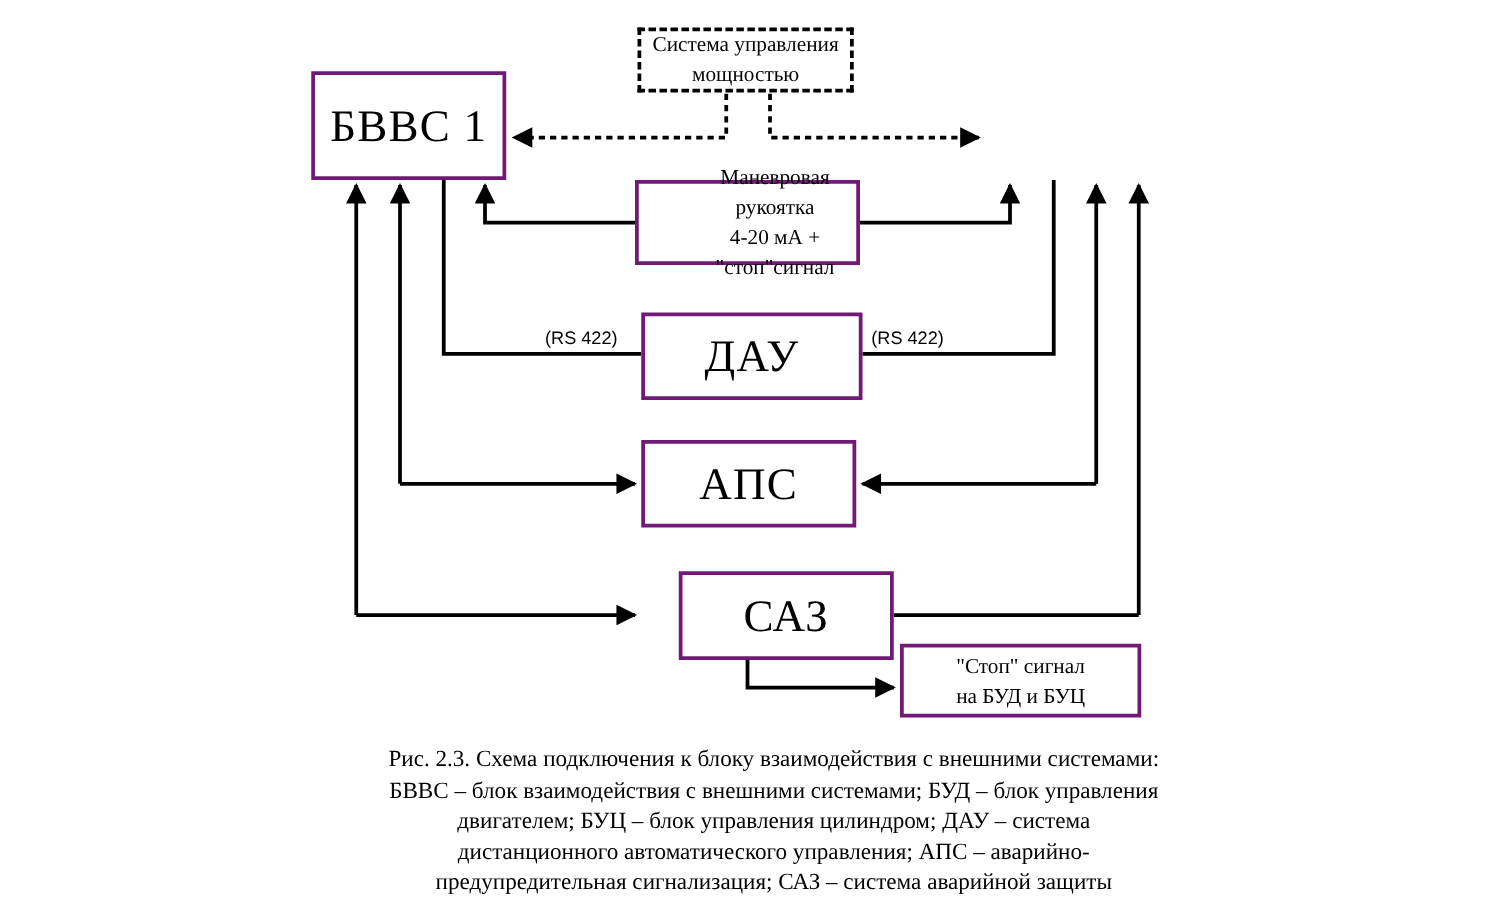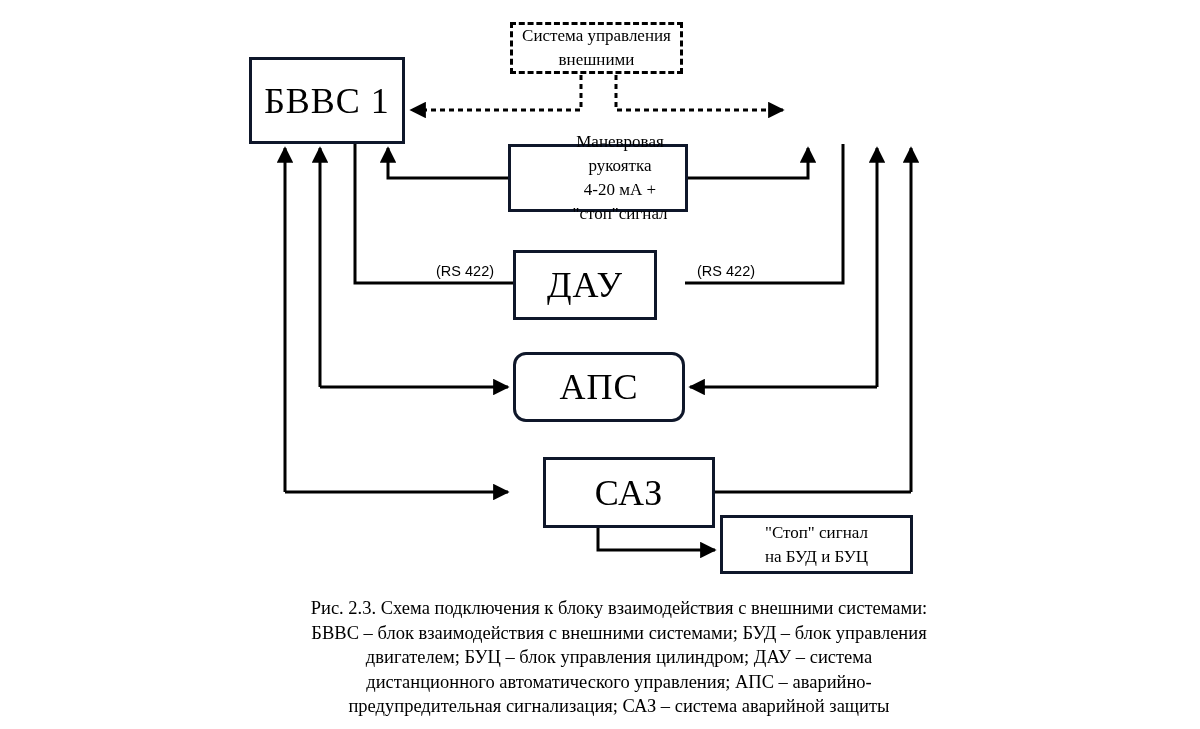--- a/index.html
+++ b/index.html
@@ -14,21 +14,21 @@
   }
   .wires {
     position: absolute;
     left: 0; top: 0;
     width: 1200px; height: 600px;
   }
   .box {
     position: absolute;
     box-sizing: border-box;
     background: #ffffff;
-    border: 3px solid #0f172a;
+    border: 3px solid #701a75;
     display: flex;
     flex-direction: column;
     align-items: center;
     justify-content: center;
     text-align: center;
   }
   .box.dashed { border: 3px dashed #000000; }
   .big-label { font-size: 36px; line-height: 1; letter-spacing: 1px; }
   .small-label { font-size: 17px; line-height: 24px; }
   .rs-label {
@@ -81,38 +81,38 @@
       <path d="M285,492 L508,492" marker-end="url(#arr)"></path>
       <path d="M911,492 L911,148" marker-end="url(#arr)"></path>
       <path d="M911,492 L690,492" marker-end="url(#arr)"></path>
 
       <path d="M598,528 L598,550 L715,550" marker-end="url(#arr)"></path>
     </g>
   </svg>
 
   <div class="box dashed small-label" style="left:510px; top:22px; width:173px; height:52px;align-items:center;">
     <span>Система управления</span>
-    <span>внешними</span>
+    <span>мощностью</span>
   </div>
 
   <div class="box big-label" style="left:249px; top:57px; width:156px; height:87px;">
     <span>БВВС 1</span>
   </div>
 
 
   <div class="box small-label" style="left:508px; top:144px; width:180px; height:68px;padding-left:44px;">
     <span>Маневровая рукоятка</span>
     <span>4-20 мА + "стоп"сигнал</span>
   </div>
 
-  <div class="box big-label" style="left:513px; top:250px; width:144px; height:70px;">
+  <div class="box big-label" style="left:513px; top:250px; width:177px; height:70px;">
     <span>ДАУ</span>
   </div>
 
-  <div class="box big-label" style="left:513px; top:352px; width:172px; height:70px;border-radius:13px;">
+  <div class="box big-label" style="left:513px; top:352px; width:172px; height:70px;">
     <span>АПС</span>
   </div>
 
   <div class="box big-label" style="left:513px; top:457px; width:172px; height:71px;margin-left:30px;">
     <span>САЗ</span>
   </div>
 
   <div class="box small-label" style="left:720px; top:515px; width:193px; height:59px;">
     <span>"Стоп" сигнал</span>
     <span>на БУД и БУЦ</span>

